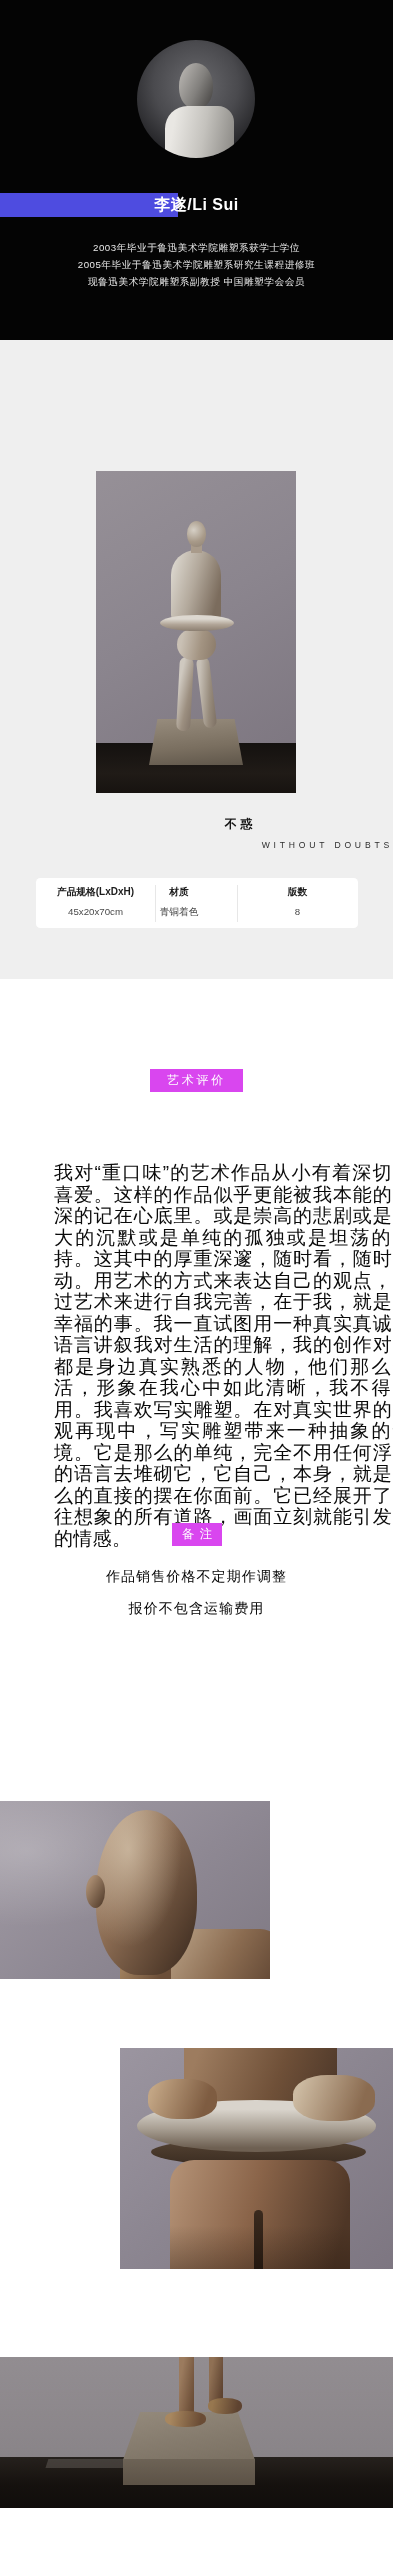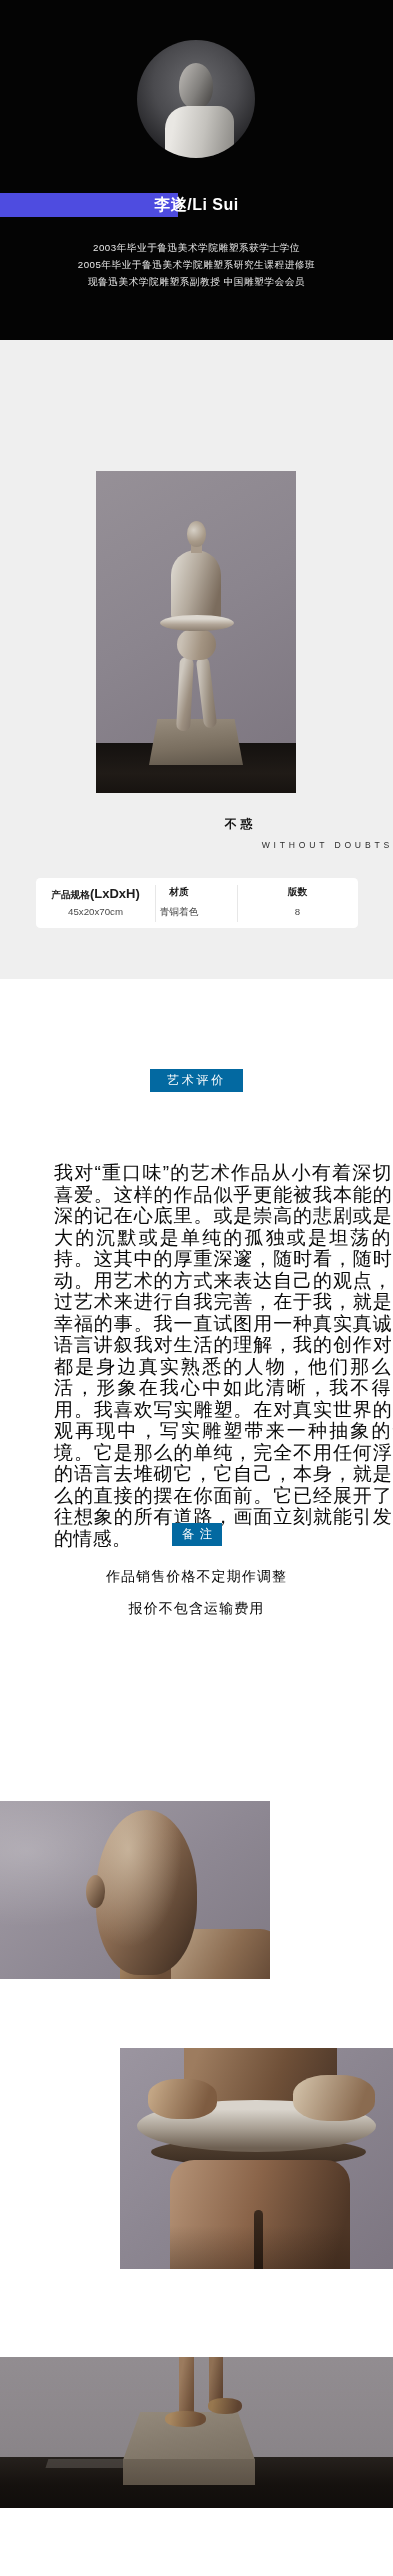--- a/index.html
+++ b/index.html
@@ -69,26 +69,26 @@
   .spec-card{position:absolute;left:36px;top:878px;width:322px;height:50px;
     background:#ffffff;border-radius:4.3px;}
   .spec-col{position:absolute;top:0;height:50px;}
   .spec-col1{left:0;width:119px;}
   .spec-col2{left:102px;width:82px;}
   .spec-col3{left:201px;width:121px;}
   .spec-div{position:absolute;top:6.5px;width:0.5px;height:37px;background:#e7e7e7;}
   .spec-div1{left:119px;} .spec-div2{left:201px;}
   .spec-header{position:absolute;left:0;top:7.5px;width:100%;text-align:center;
     color:#1d1d1d;font-size:9.7px;font-weight:bold;}
-  .spec-header .suffix{font-size:13px;font-weight:bold;margin-top:16px;}
+  .spec-header .suffix{font-size:10px;font-weight:bold;margin-top:16px;}
   .spec-value{position:absolute;left:0;top:28px;width:100%;text-align:center;
     color:#4a4a4a;font-size:9.7px;}
   
   .section-tag{
-    position:absolute;background:#0369a1;color:#ffffff;
+    position:absolute;background:#d946ef;color:#ffffff;
     display:flex;align-items:center;justify-content:center;
   }
   .tag-review{left:150px;top:1069px;width:93px;height:23px;
     font-size:12px;letter-spacing:2.7px;}
   .review-body{
     position:absolute;left:18px;top:1162px;width:358px;
     color:#0a0a0a;font-size:19px;line-height:21.5px;text-align:justify;
     letter-spacing:0.3px;
     margin-left:36px;
   }

